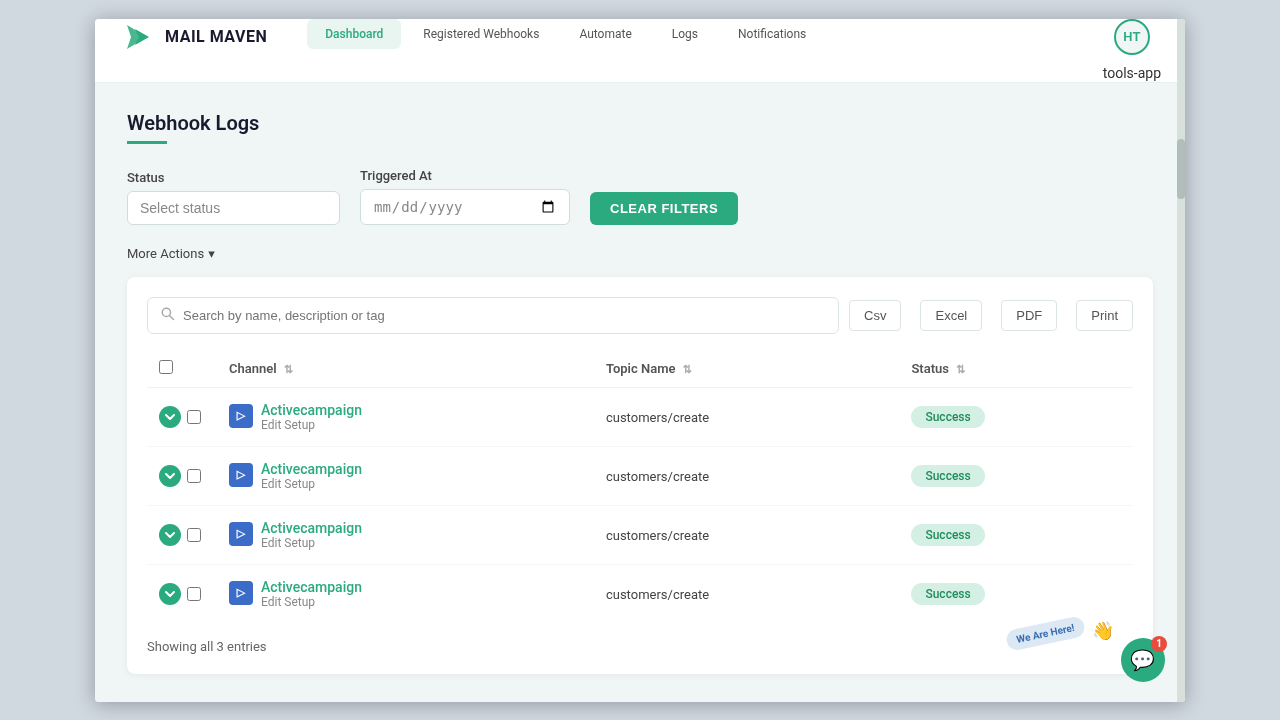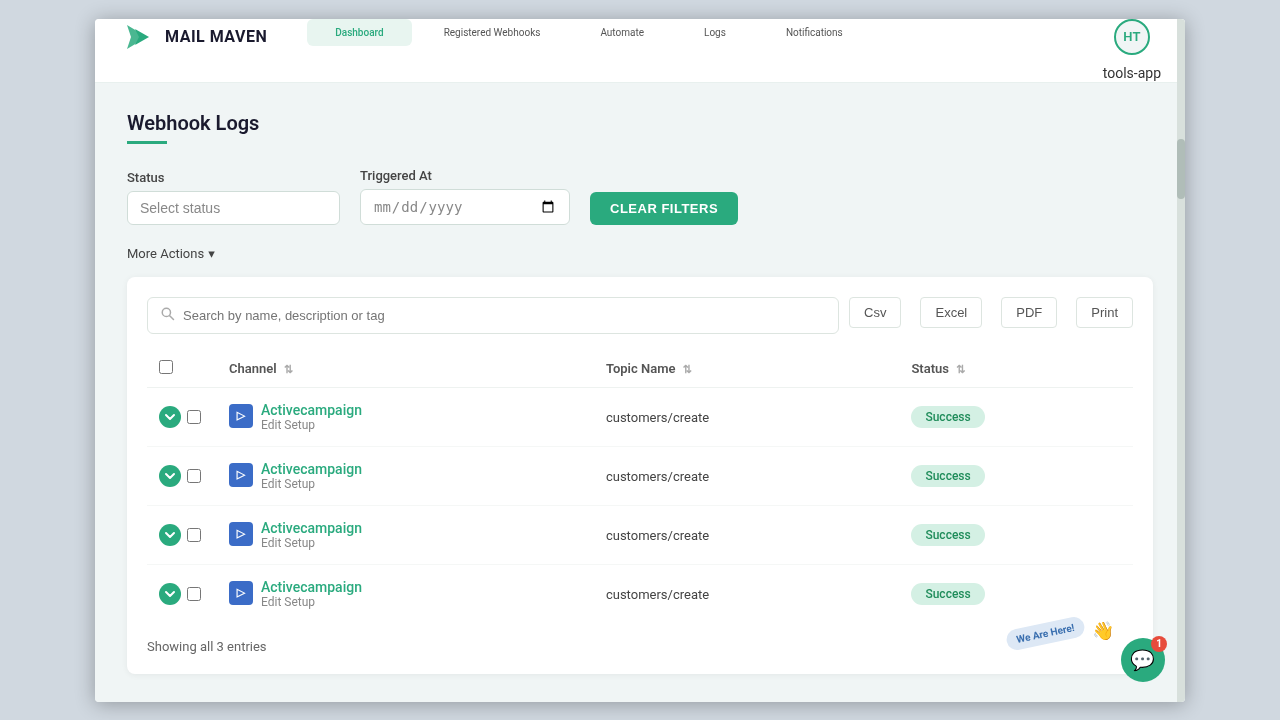--- a/index.html
+++ b/index.html
@@ -44,23 +44,23 @@
       font-weight: 700;
       color: #1a1a2e;
       letter-spacing: 0.5px;
     }
     .nav-links {
       display: flex;
       gap: 4px;
       flex: 1;
     }
     .nav-link {
-      padding: 8px 28px;
+      padding: 8px 18px;
       border-radius: 6px;
-      font-size: 10px;
+      font-size: 12px;
       color: #555;
       cursor: pointer;
       text-decoration: none;
     }
     .nav-link.active {
       background: #e8f5f0;
       color: #2aaa7e;
       font-weight: 500;
     }
     .user-area {
@@ -166,21 +166,21 @@
     
     .table-card {
       background: #fff;
       border-radius: 8px;
       padding: 20px;
       box-shadow: 0 1px 6px rgba(0,0,0,0.06);
     }
     
     .search-export-row {
       display: flex;
-      align-items: flex-start;
+      align-items: center;
       gap: 10px;
       margin-bottom: 16px;
     }
     .search-box {
       flex: 1;
       display: flex;
       align-items: center;
       border: 1px solid #dde5e0;
       border-radius: 6px;
       padding: 8px 12px;

